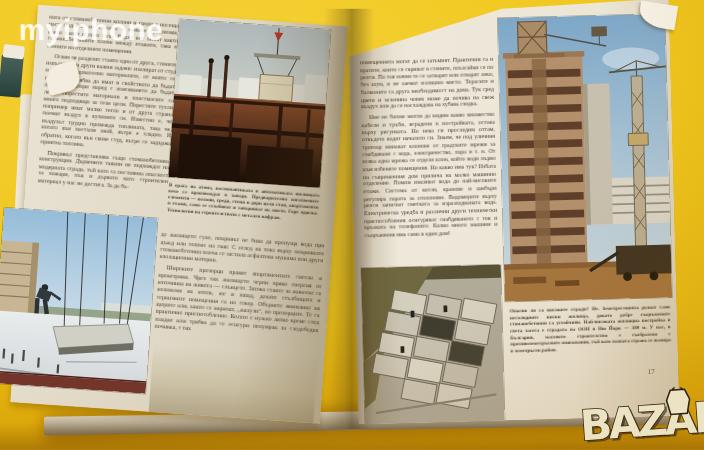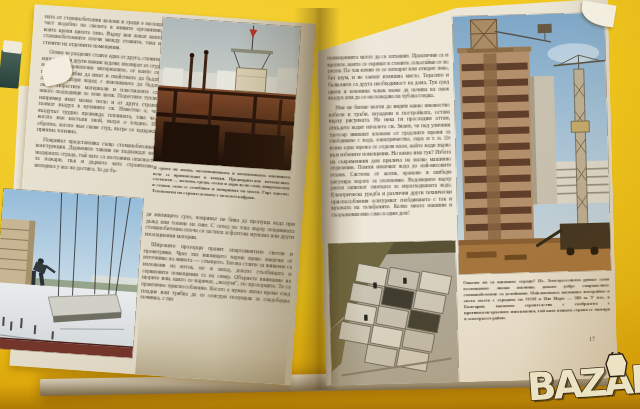--- a/index.html
+++ b/index.html
@@ -337,20 +337,21 @@
       <div class="page-shade-right"></div>
     </div>
 
     <div class="curl"></div>
     <div class="gutter"></div>
     <div class="fold"></div>
   </div>
 
   <div class="vignette"></div>
 
+  <div class="wm-photo">myiphone</div>
 
   <div class="wm-bazar">
     <svg viewBox="0 0 134 56">
       <g transform="rotate(-4 10 44)">
         <text class="bzr-text" x="4" y="50" fill="rgba(45,30,10,0.55)">BAZAR</text>
         <text class="bzr-text" x="2" y="48" fill="#ece3c3" stroke="#2f2315" stroke-width="1.4" paint-order="stroke">BAZAR</text>
         <g>
           <path d="M82,17 l4,-9 h13 l4,9 l-3,13 h-15 z" fill="#ece3c3" stroke="#2f2315" stroke-width="1.4"></path>
           <path d="M88,8 q4.5,-8 9,0" fill="none" stroke="#2f2315" stroke-width="1.6"></path>
         </g>

